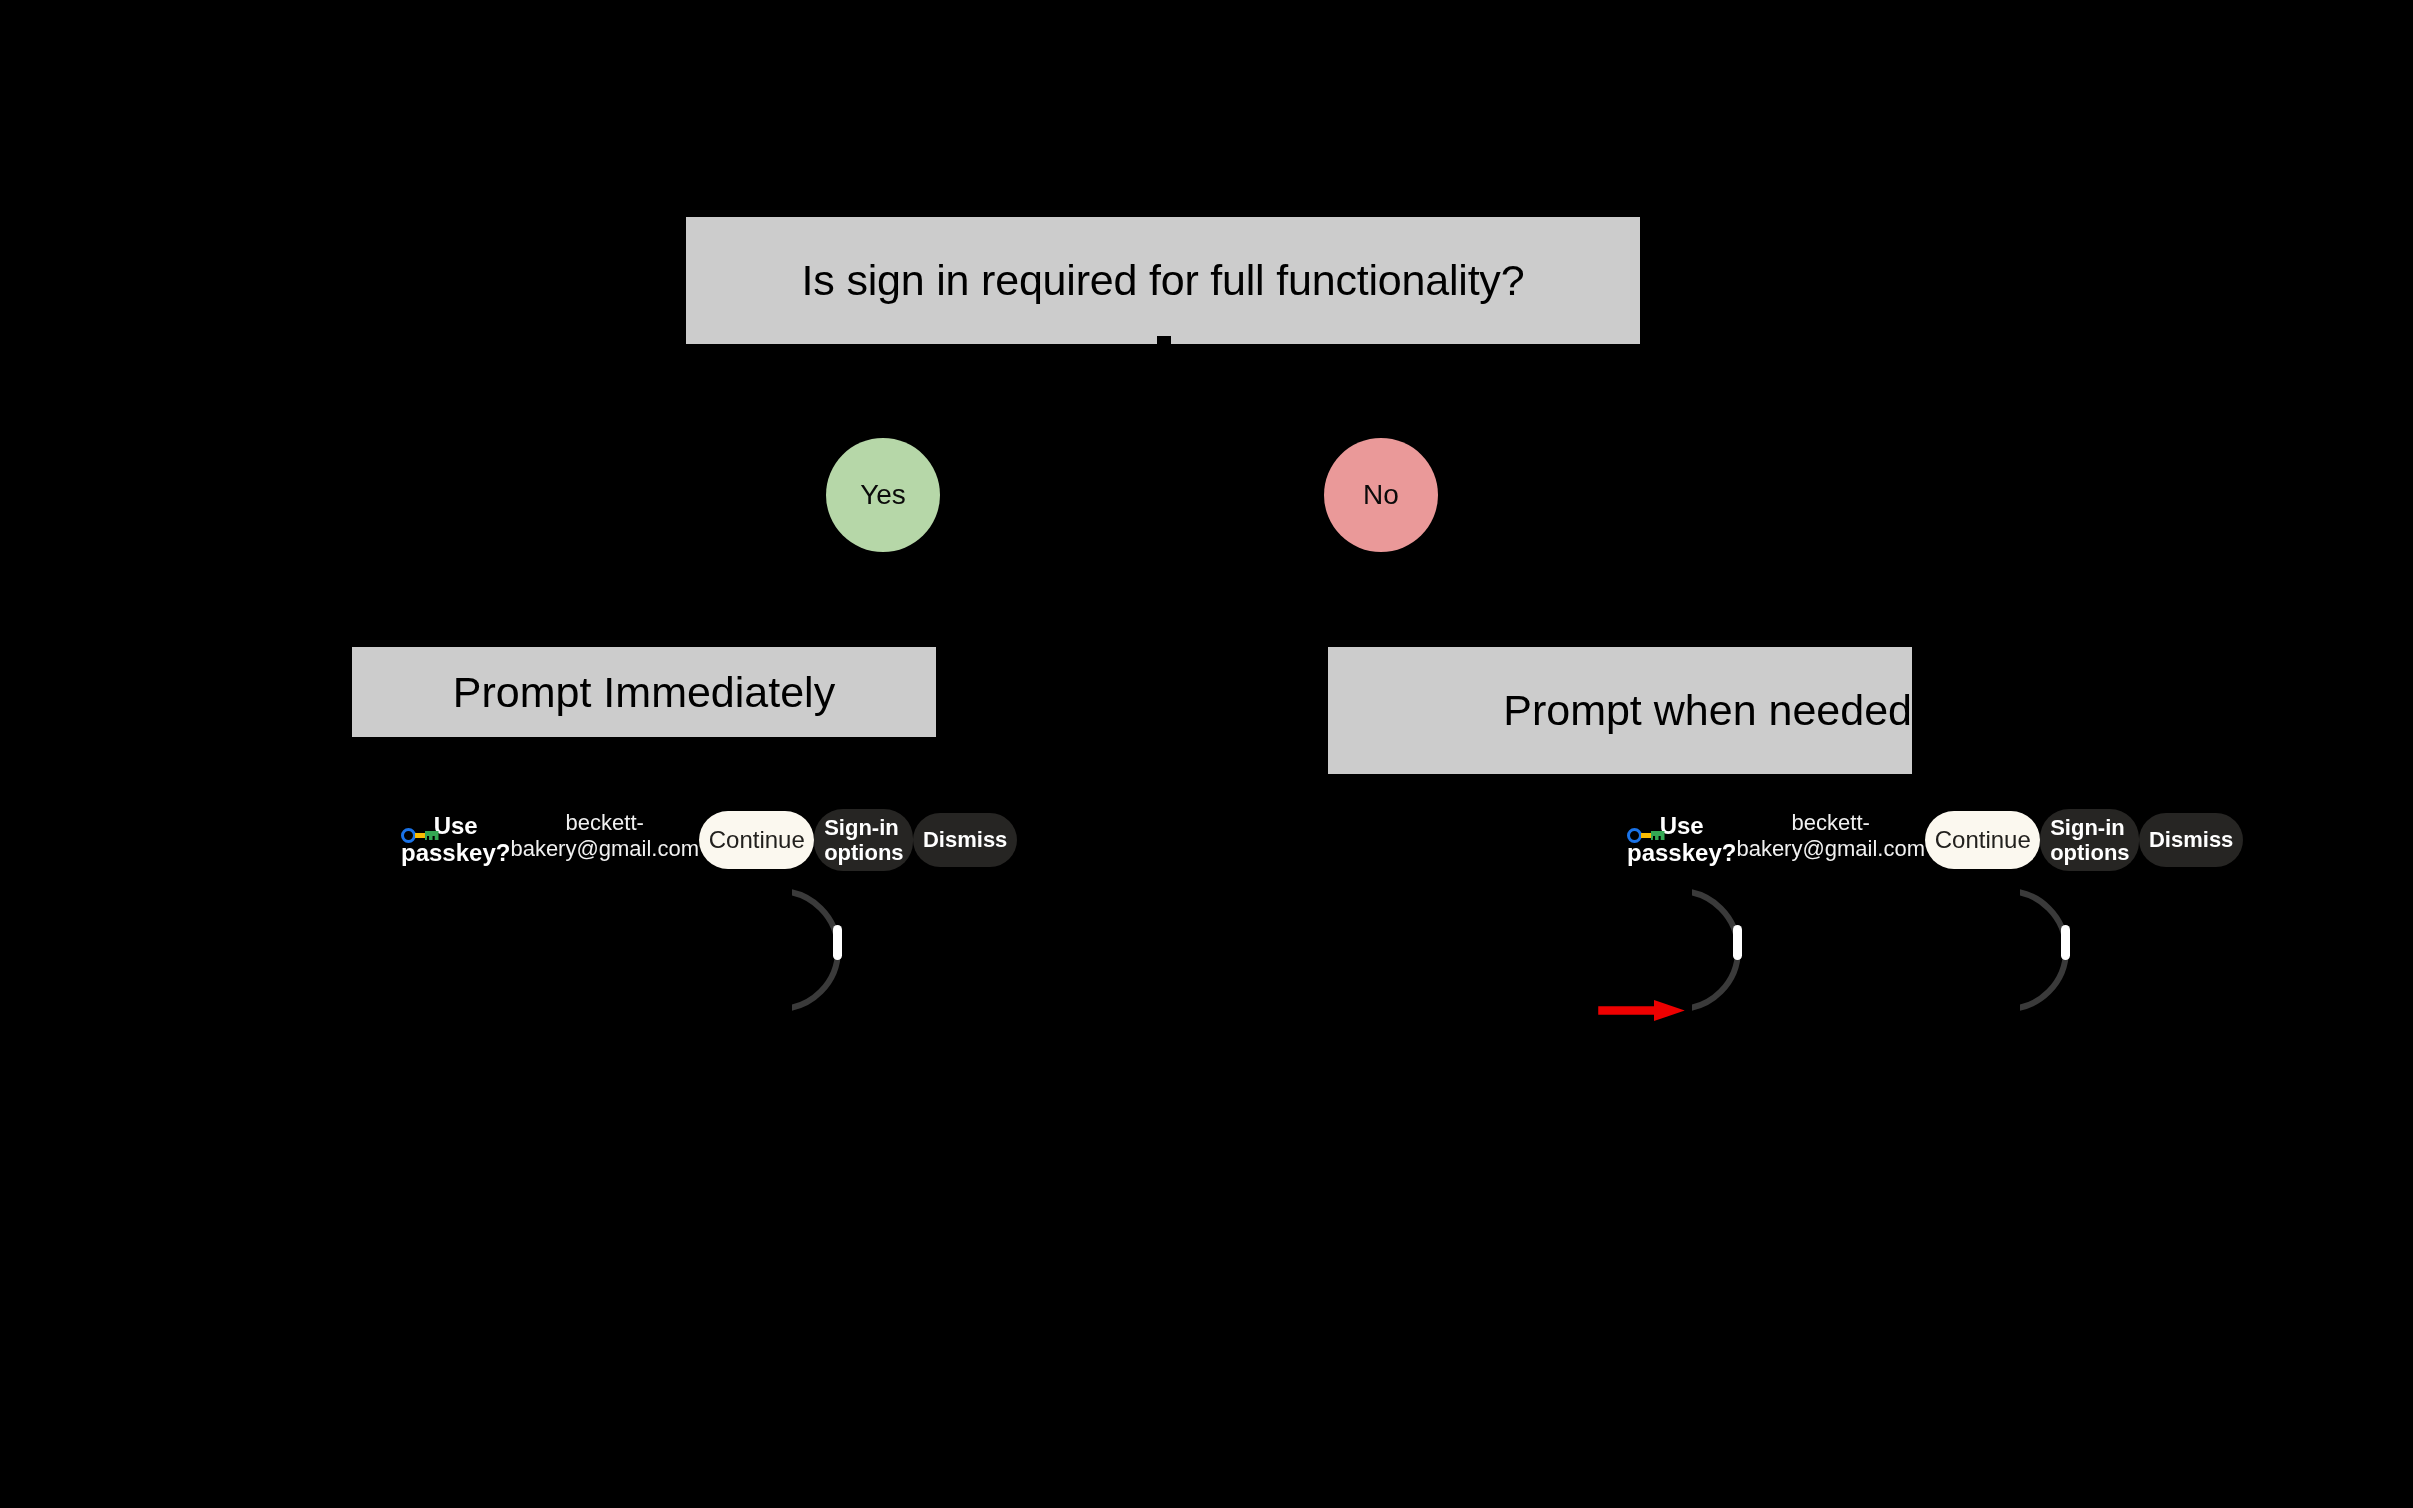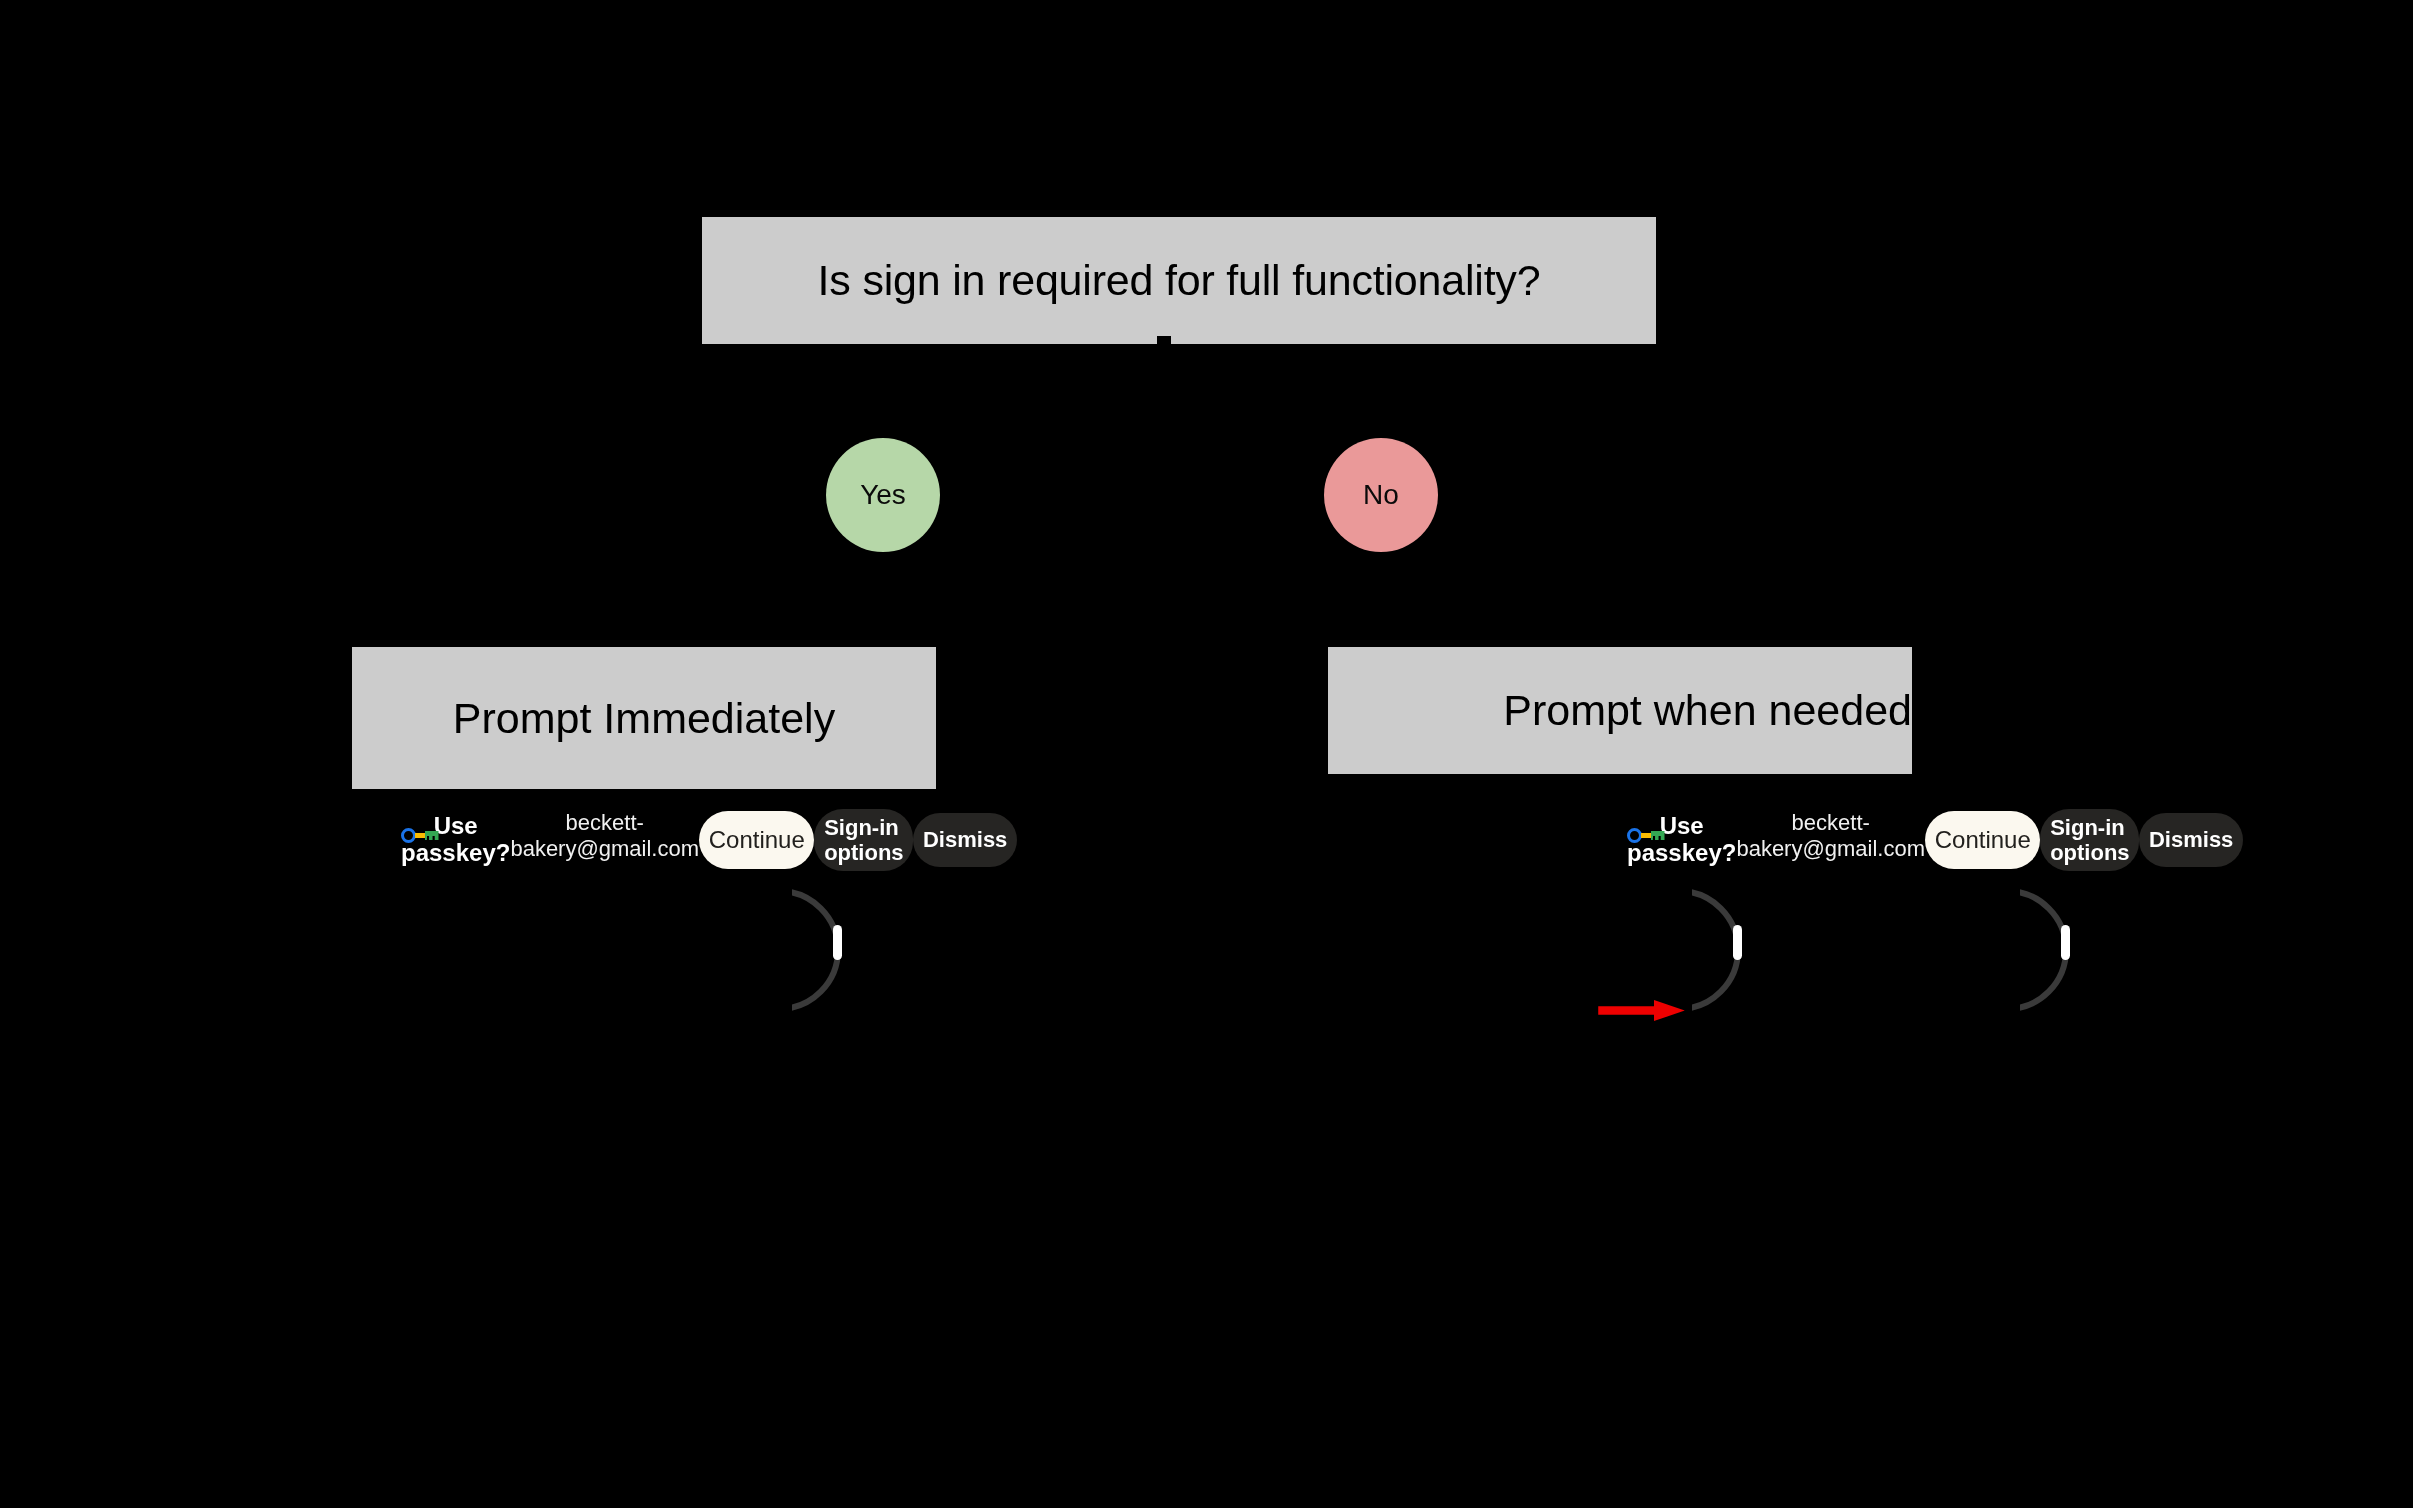--- a/index.html
+++ b/index.html
@@ -27,27 +27,26 @@
     text-align: center;
     box-sizing: border-box;
   }
   #decision-box {
     left: 686px;
     top: 217px;
     width: 954px;
     height: 127px;
     font-size: 43px;
     letter-spacing: -0.2px;
-    margin-left: 16px;
   }
   #box-prompt-immediately {
     left: 352px;
     top: 647px;
     width: 584px;
-    height: 142px;
+    height: 90px;
     font-size: 43px;
   }
   #box-prompt-when-needed {
     left: 1328px;
     top: 647px;
     width: 584px;
     height: 127px;
     font-size: 43px;
     justify-content: flex-end;
   }

